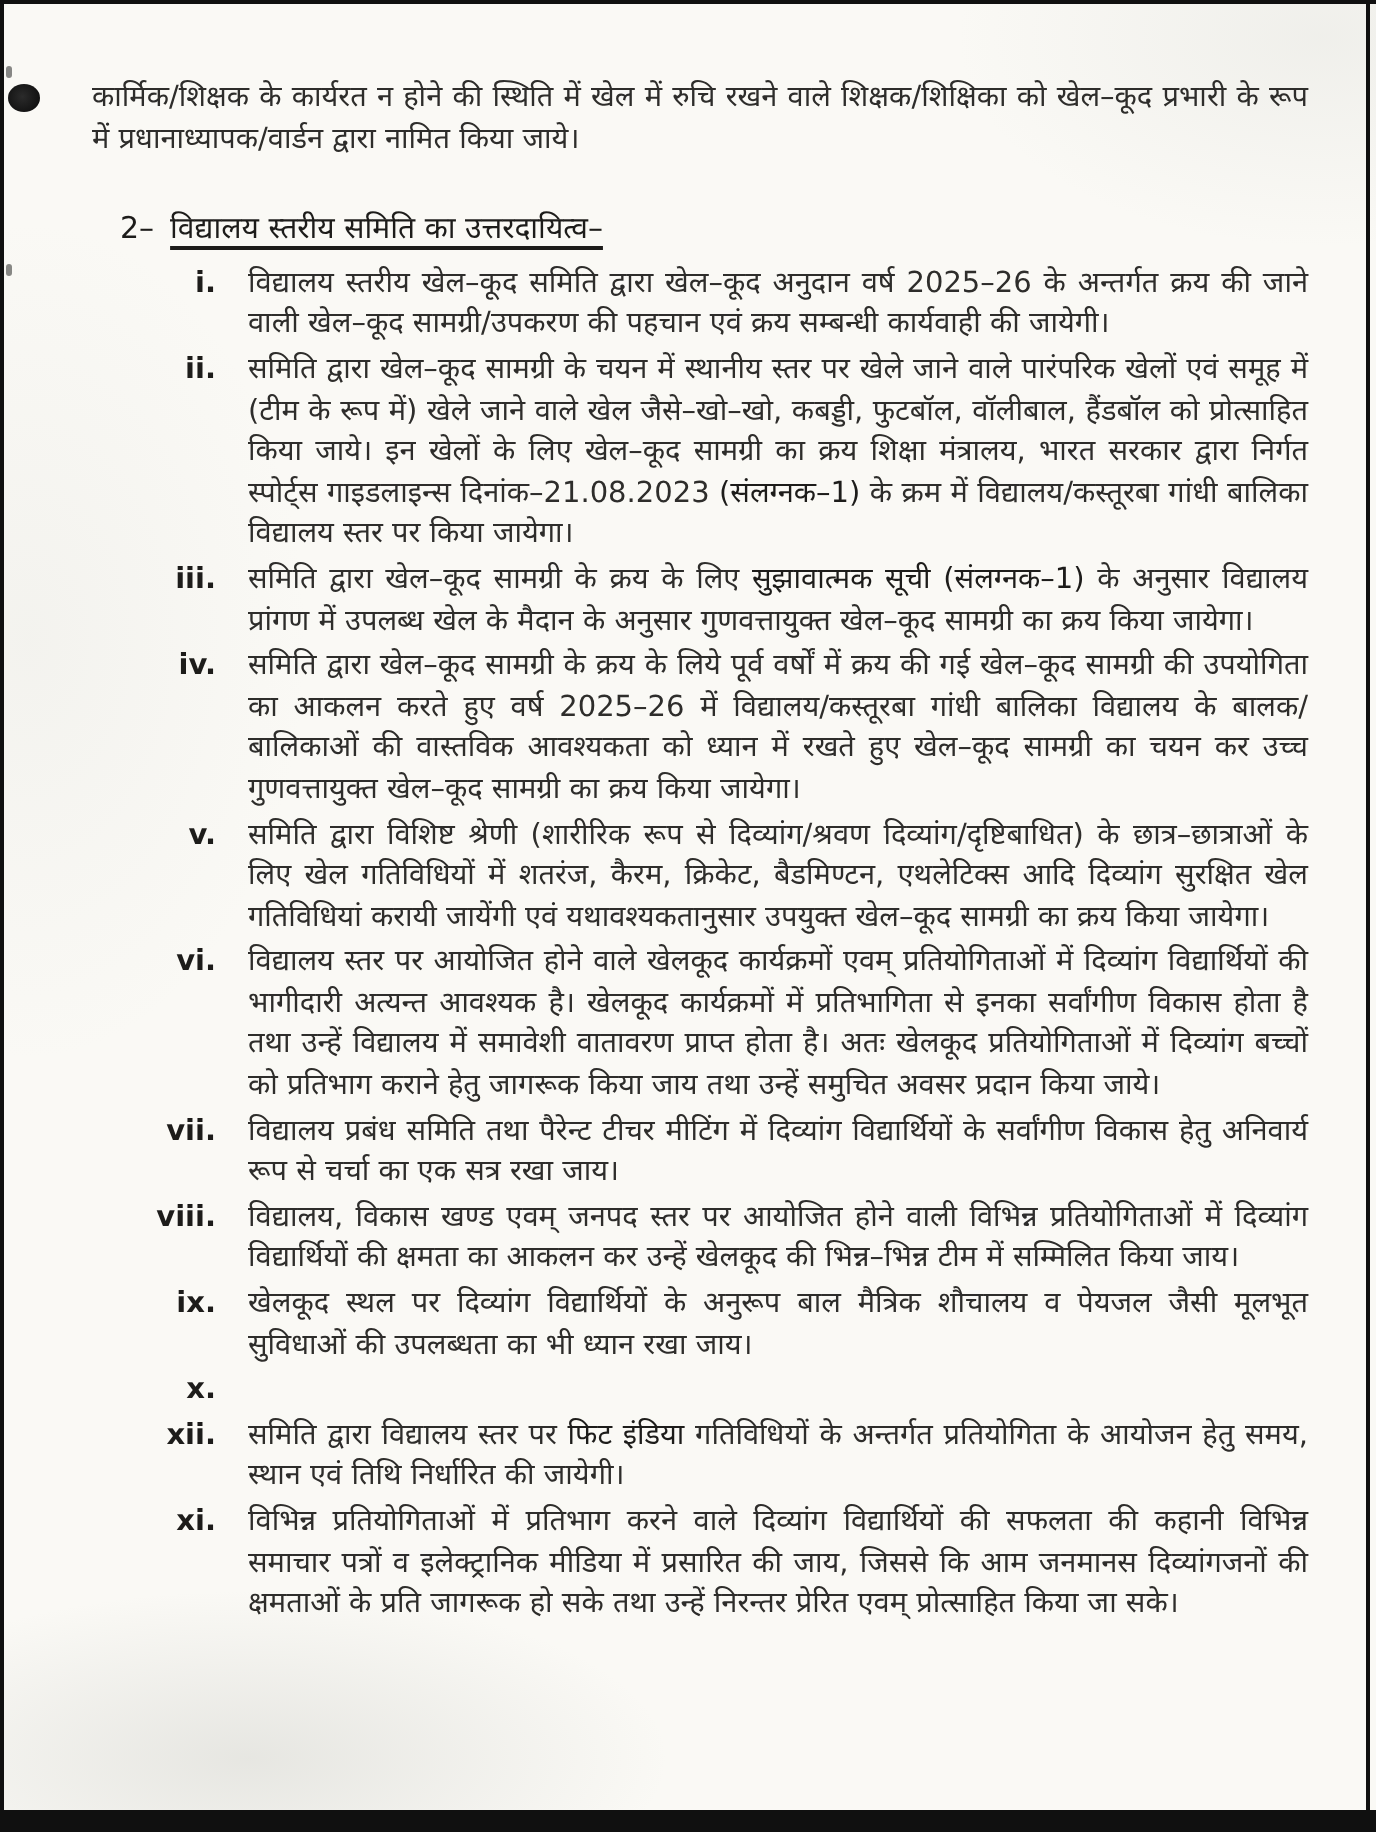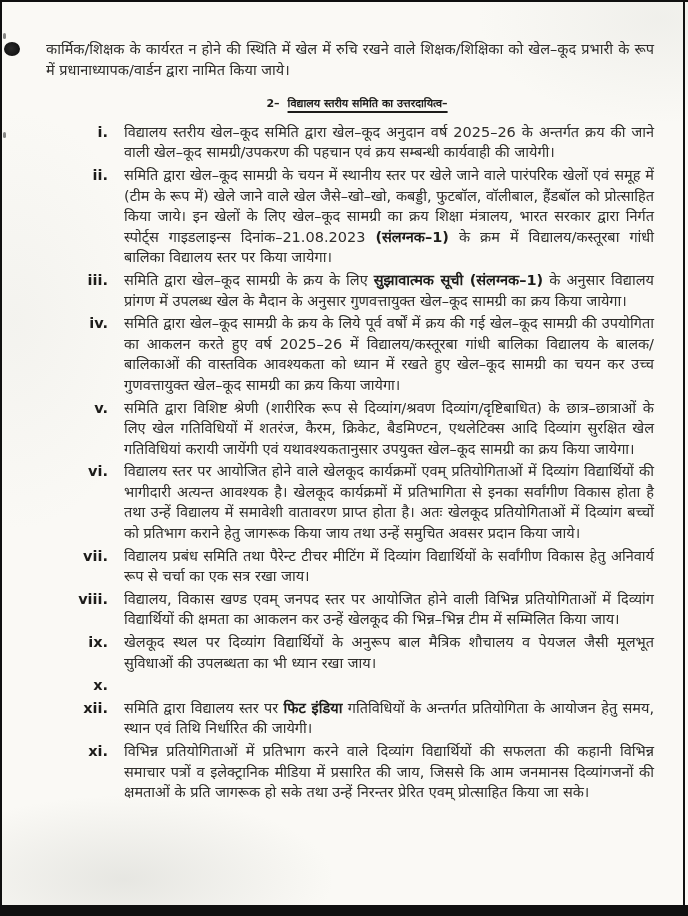--- a/index.html
+++ b/index.html
@@ -37,29 +37,29 @@
 
   .content {
     position: absolute;
     left: 46px;
     right: 34px;
     top: 39px;
     font-size: 14.5px;
     line-height: 20.6px;
     text-align: justify;
   }
-  .intro { margin-bottom: 14px; }
+  .intro { margin-bottom: 24px; }
 
   .heading {
     position: relative;
     margin: 4px 0 7px 14px;
-    font-size: 11px;
-    font-weight: 700;
+    font-size: 15px;
+    font-weight: 400;
     color: var(--ink-bold);
-    text-align: center;
+    text-align: left;
   }
   .hnum { margin-right: 8px; }
   .htitle {
     text-decoration: underline;
     text-decoration-thickness: 1.5px;
     text-underline-offset: 4px;
   }
   .dot {
     position: absolute;
     left: 4px;
@@ -72,21 +72,21 @@
 
   .list .row { display: flex; margin-bottom: 2px; }
   .num {
     flex: 0 0 78px;
     text-align: right;
     padding-right: 16px;
     font-weight: 700;
     color: var(--ink-bold);
   }
   .txt { flex: 1; text-align: justify; }
-  .txt .b { font-weight: 700; color: var(--ink-bold); }
+  .txt .b { font-weight: 400; color: var(--ink-bold); }
 </style>
 </head>
 <body>
 
 <div class="page">
   <div class="border-top"></div>
   <div class="border-left"></div>
   <div class="border-right"></div>
   <div class="border-bottom"></div>
   <div class="speck s1"></div>

